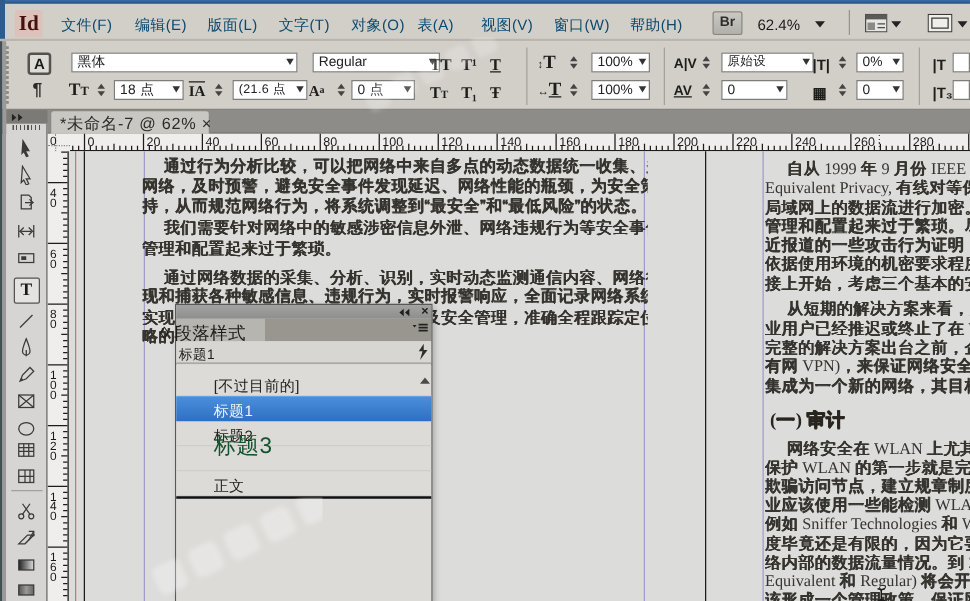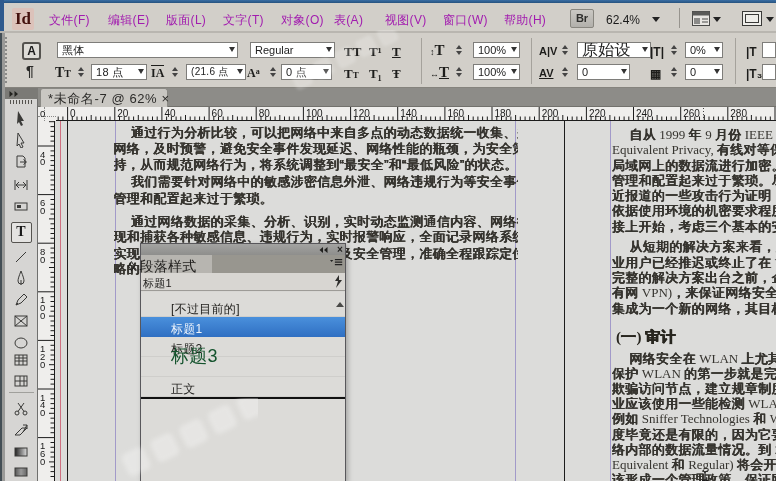--- a/index.html
+++ b/index.html
@@ -8,21 +8,21 @@
 .fld{position:absolute;background:#fff;border:1px solid #7e7d7a;height:16px;font-size:11px;color:#222;line-height:14px;padding-left:4px;white-space:nowrap;overflow:hidden}
 .fld .dd{position:absolute;right:2px;top:4px;width:0;height:0;border-left:3.5px solid transparent;border-right:3.5px solid transparent;border-top:5px solid #333}
 .spin{position:absolute;width:11px;height:16px}
 .spin:before{content:"";position:absolute;left:1px;top:3px;width:0;height:0;border-left:3px solid transparent;border-right:3px solid transparent;border-bottom:4px solid #444}
 .spin:after{content:"";position:absolute;left:1px;top:9px;width:0;height:0;border-left:3px solid transparent;border-right:3px solid transparent;border-top:4px solid #444}
 .ico{position:absolute;color:#1d1d1b;font-size:11px;font-weight:bold;white-space:nowrap}
 .cjk{letter-spacing:0.3px}
 .thick{text-shadow:0.45px 0 0 currentColor,-0.45px 0 0 currentColor,0 0.45px 0 currentColor}
 .lat{font-family:"Liberation Serif",serif;text-shadow:none;letter-spacing:0}
 .ti{position:absolute;font-family:"Liberation Serif",serif;font-weight:bold;color:#1d1d1b;white-space:nowrap}
-.menu{position:absolute;top:12px;font-size:12px;color:#a21caf;white-space:nowrap}
+.menu{position:absolute;top:12px;font-size:12px;color:#0c4a6e;white-space:nowrap}
 </style></head><body>
 
 <div class="ab" style="left:0;top:0;width:776px;height:33px;background:#d2cfc9"></div>
 <div class="ab" style="left:0;top:0;width:776px;height:3px;background:linear-gradient(#3a6ea5,#26527e)"></div>
 <div class="ab" style="left:0;top:0;width:4px;height:34px;background:#2e5a8e"></div>
 <div class="ab" style="left:0;top:31px;width:776px;height:2px;background:#b9b6b0"></div>
 <div class="ab" style="left:12px;top:8px;width:22px;height:22px;background:#dcc2ba;border-radius:2px;color:#45120e;font-weight:bold;font-size:17px;text-align:center;line-height:22px;font-family:'Liberation Serif',serif">Id</div>
 <div class="menu cjk" style="left:49px">文件(F)</div>
 <div class="menu cjk" style="left:108px">编辑(E)</div>
 <div class="menu cjk" style="left:166px">版面(L)</div>
@@ -47,38 +47,38 @@
 <svg class="ab" style="left:742px;top:11px" width="20" height="15" viewBox="0 0 20 15">
 <rect x="0.5" y="0.5" width="19" height="14" fill="#efeeea" stroke="#3a3a38"></rect>
 <rect x="3.5" y="3.5" width="13" height="8" fill="none" stroke="#3a3a38"></rect>
 </svg>
 <div class="ab" style="left:766px;top:17px;width:0;height:0;border-left:4px solid transparent;border-right:4px solid transparent;border-top:5px solid #222"></div>
 <div class="ab" style="left:0;top:33px;width:776px;height:55px;background:#d2cfc9;border-bottom:1px solid #85837d"></div>
 <div class="ab" style="left:3px;top:37px;width:4px;height:46px;background:repeating-linear-gradient(#8a8a88 0,#8a8a88 2px,#d2cfc9 2px,#d2cfc9 4px)"></div>
 <div class="ab" style="left:22px;top:42px;width:19px;height:18px;background:#dedcd7;border:2px solid #55534f;border-radius:3px;font-size:12px;font-weight:bold;color:#1a1a1a;text-align:center;line-height:14px">A</div>
 <div class="ab" style="left:26px;top:63px;font-size:14px;font-weight:bold;color:#2a2a28">¶</div>
 <div class="fld cjk" style="left:57px;top:42px;width:181px;font-size:11px">黑体<span class="dd"></span></div>
-<div class="fld" style="left:250px;top:42px;width:85px;font-size:11px">Regular<span class="dd"></span></div>
+<div class="fld" style="left:250px;top:42px;width:102px;font-size:11px">Regular<span class="dd"></span></div>
 <div class="ti" style="left:344px;top:44px;font-size:13px">TT</div>
 <div class="ti" style="left:369px;top:44px;font-size:13px">T¹</div>
 <div class="ti" style="left:392px;top:44px;font-size:13px;text-decoration:underline">T</div>
 <div class="ti" style="left:344px;top:66px;font-size:13px">T<span style="font-size:9px">T</span></div>
 <div class="ti" style="left:369px;top:66px;font-size:13px">T₁</div>
 <div class="ti" style="left:392px;top:66px;font-size:13px">Ŧ</div>
 <div class="ab" style="left:421px;top:38px;width:1px;height:46px;background:#a5a29c"></div>
 <div class="ti" style="left:430px;top:42px;font-size:15px"><span style="font-size:9px">↕</span>T</div>
 <div class="spin" style="left:455px;top:42px"></div>
 <div class="fld" style="left:473px;top:42px;width:47px;font-size:11px">100%<span class="dd"></span></div>
 <div class="ti" style="left:430px;top:64px;font-size:15px"><span style="font-size:9px">↔</span><u>T</u></div>
 <div class="spin" style="left:455px;top:64px"></div>
 <div class="fld" style="left:473px;top:64px;width:47px;font-size:11px">100%<span class="dd"></span></div>
 <div class="ab" style="left:531px;top:38px;width:1px;height:46px;background:#a5a29c"></div>
 <div class="ico" style="left:539px;top:45px;font-size:11px">A|V</div>
 <div class="spin" style="left:561px;top:42px"></div>
-<div class="fld cjk" style="left:577px;top:42px;width:74px;font-size:16px">原始设<span class="dd"></span></div>
+<div class="fld cjk" style="left:577px;top:42px;width:74px;font-size:10px">原始设<span class="dd"></span></div>
 <div class="ico" style="left:539px;top:67px;font-size:11px"><u>AV</u></div>
 <div class="spin" style="left:561px;top:64px"></div>
 <div class="fld" style="left:577px;top:64px;width:53px;font-size:11px">0<span class="dd"></span></div>
 <div class="ico" style="left:650px;top:45px;font-size:12px">|T|</div>
 <div class="spin" style="left:670px;top:42px"></div>
 <div class="fld" style="left:685px;top:42px;width:38px;font-size:11px">0%<span class="dd"></span></div>
 <div class="ico" style="left:650px;top:67px;font-size:12px">▦</div>
 <div class="spin" style="left:670px;top:64px"></div>
 <div class="fld" style="left:685px;top:64px;width:38px;font-size:11px">0<span class="dd"></span></div>
 <div class="ab" style="left:735px;top:38px;width:1px;height:46px;background:#a5a29c"></div>

